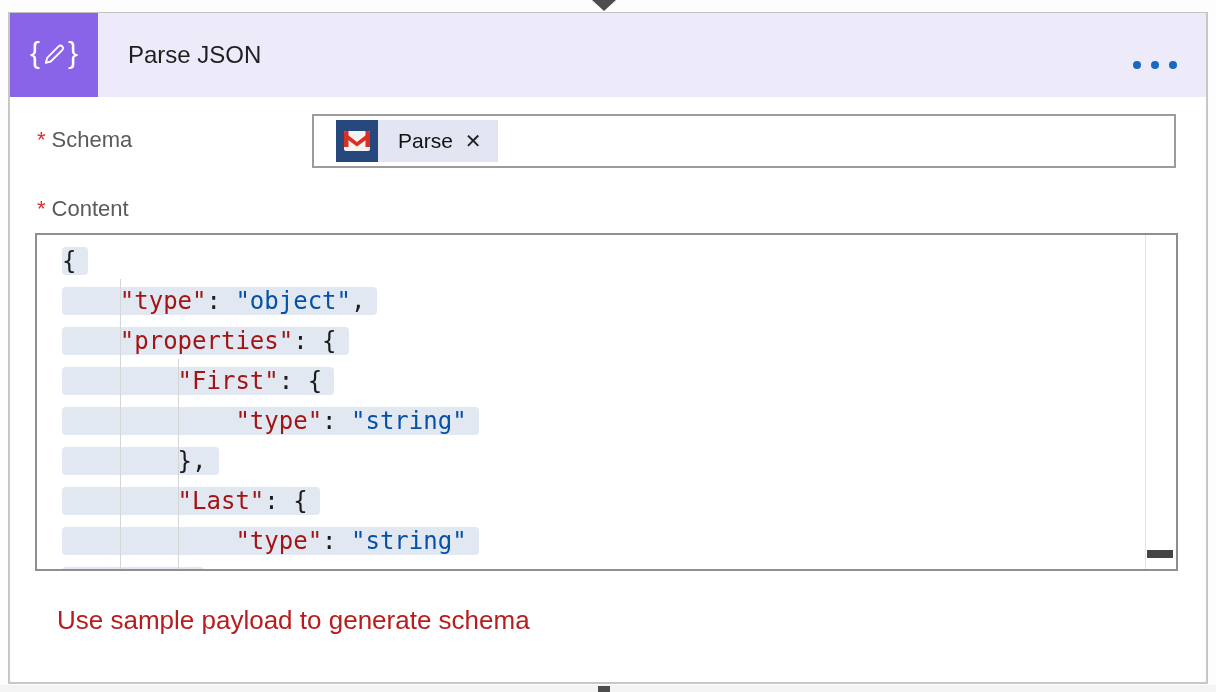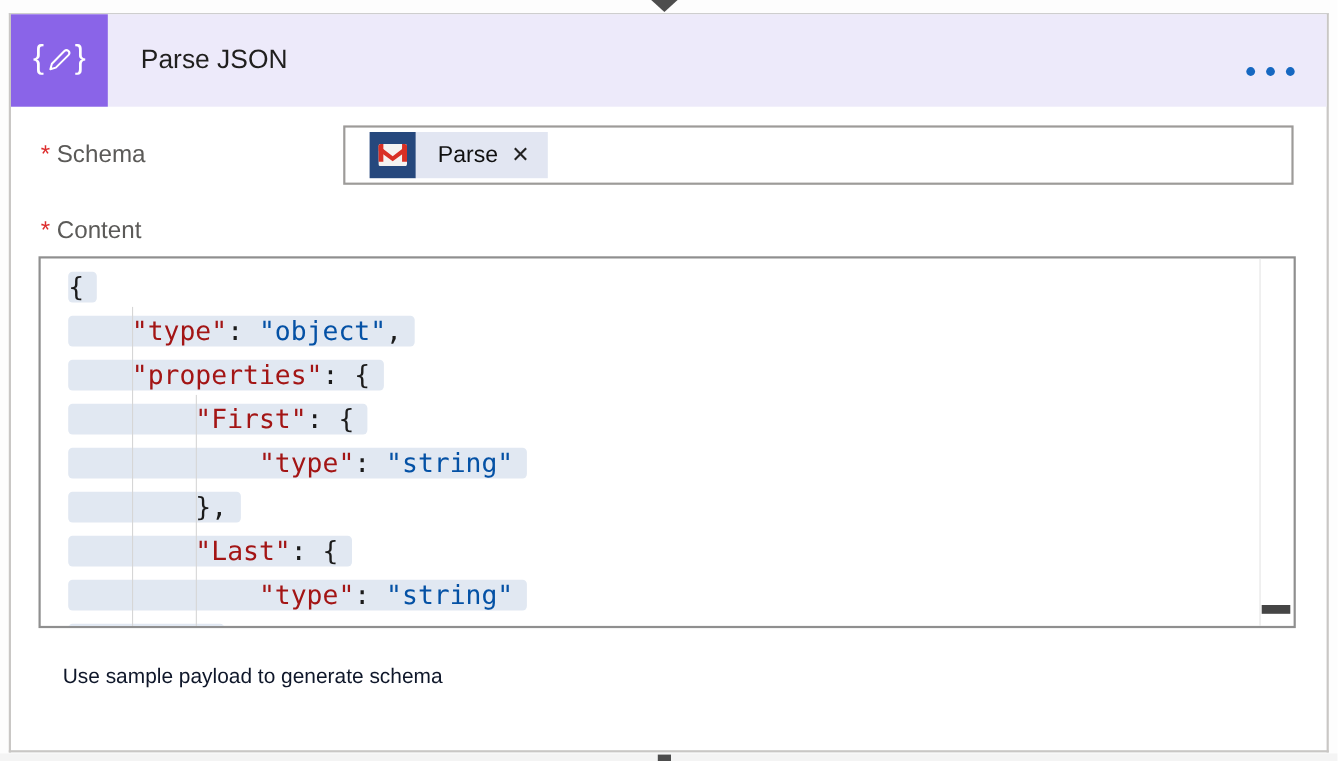--- a/index.html
+++ b/index.html
@@ -57,22 +57,22 @@
   .tok-plain { color:#1b1b1b; }
   .tok-key { color:#a31515; }
   .tok-str { color:#0451a5; }
   .guide { position:absolute; width:1px; background:#d6d6d6; z-index:2; }
   .guide-1 { left:83px; top:44px; height:292px; }
   .guide-2 { left:141px; top:124px; height:212px; }
   .gutter-line { position:absolute; right:30px; top:0; width:1px; height:100%; background:#e4e4e4; z-index:3; }
   .scroll-ind { position:absolute; right:3px; top:315px; width:26px; height:8px; background:#454545; z-index:4; }
 
   
-  .payload-link { position:absolute; left:47px; top:592px; font-size:19px;
-    color:#0f172a; cursor:pointer; background:none; border:none;
+  .payload-link { position:absolute; left:47px; top:592px; font-size:26px;
+    color:#b91c1c; cursor:pointer; background:none; border:none;
     font-family:"Liberation Sans",sans-serif; }
 </style>
 </head>
 <body>
 
 <div class="stage">
 
   <div class="top-arrow"></div>
   <div class="below-strip"></div>
   <div class="bottom-stub"></div>

